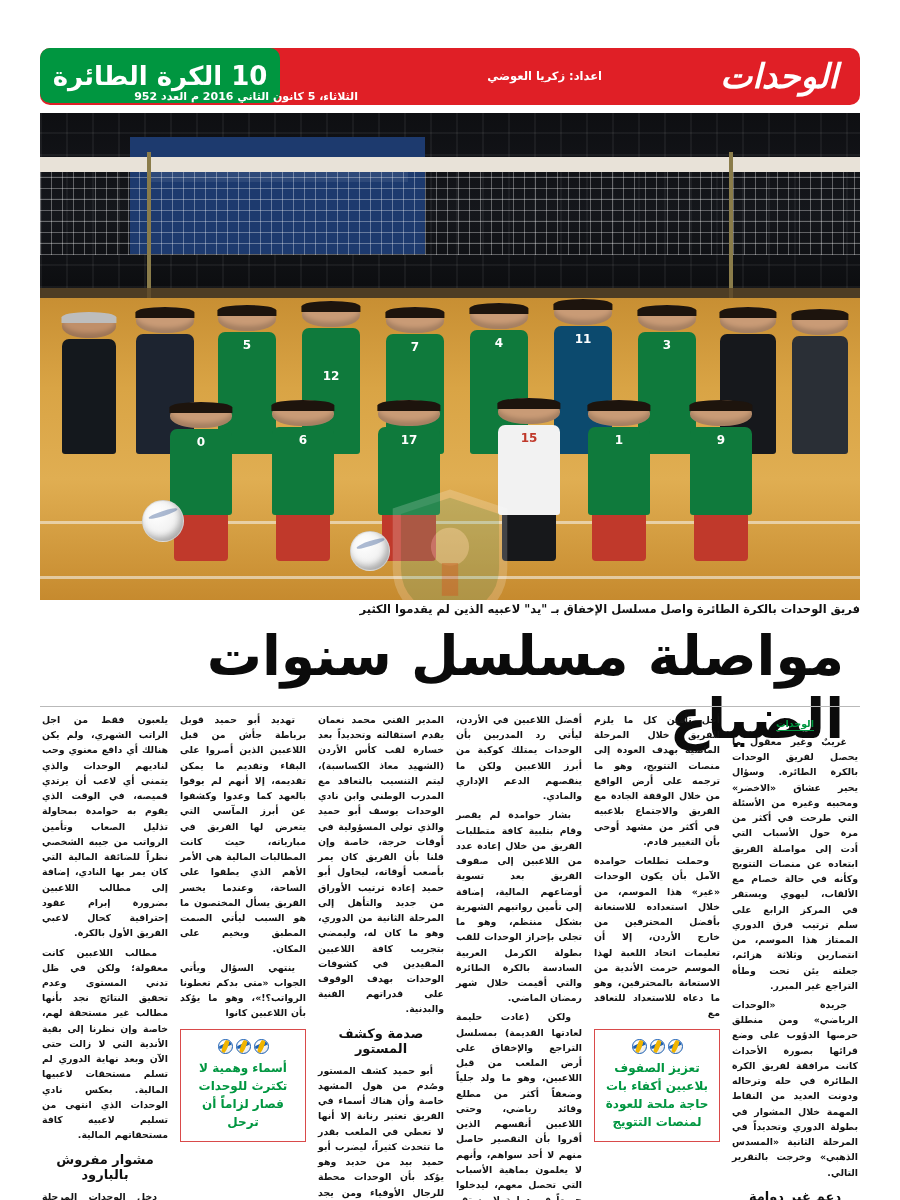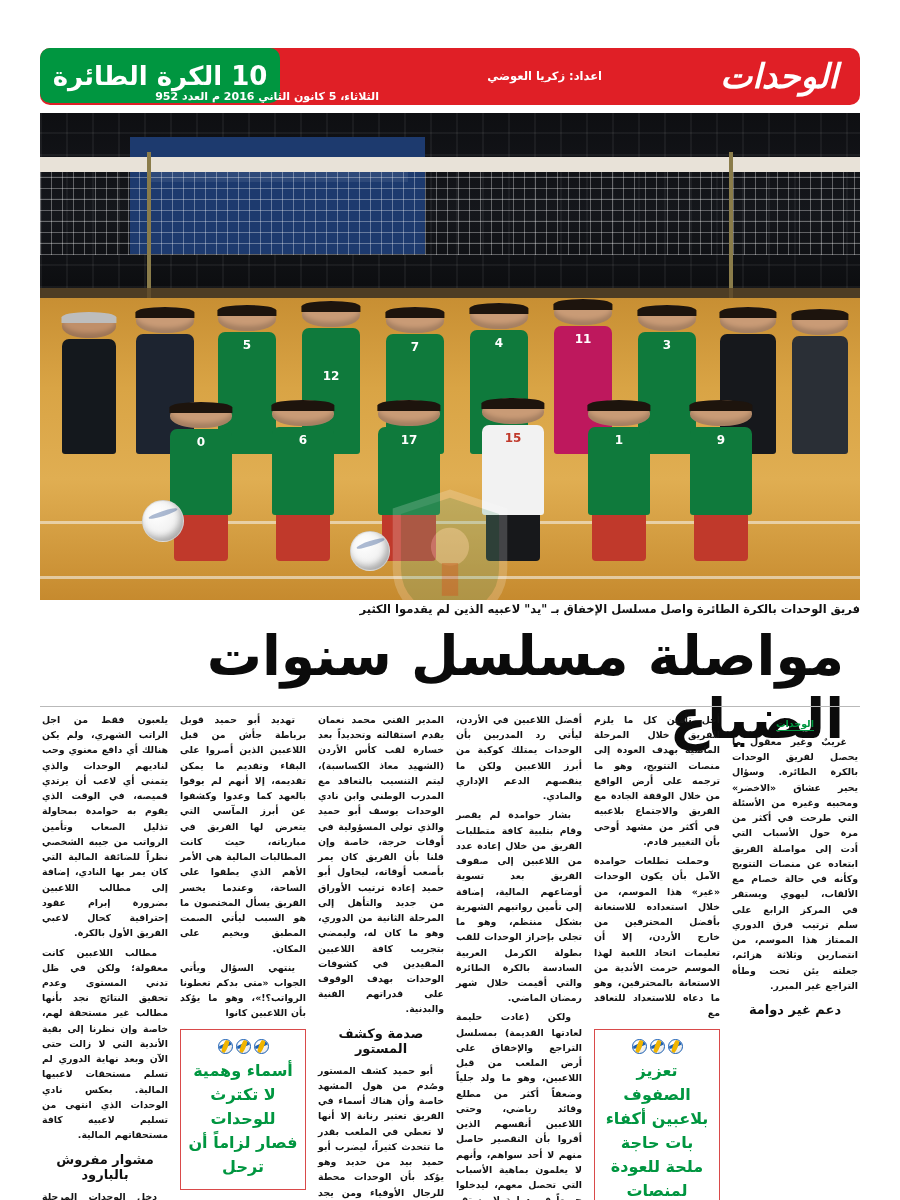--- a/index.html
+++ b/index.html
@@ -48,21 +48,21 @@
     align-items: center;
     justify-content: center;
     color: #ffffff;
     font-size: 26px;
     font-weight: bold;
     letter-spacing: 0px;
     direction: rtl;
   }
   .issue-line {
     position: absolute;
-    right: 481px;
+    right: 502px;
     top: 0;
     height: 55px;
     display: flex;
     align-items: flex-end;
     padding-bottom: 9px;
     color: #ffffff;
     font-size: 11px;
     font-weight: bold;
     direction: rtl;
     white-space: nowrap;
@@ -303,21 +303,21 @@
   .qball:before {
     content:""; position:absolute; left:-2px; top:3px; width:18px; height:4px;
     background:#1a5fb4; border-radius:50%; transform:rotate(-22deg);
   }
   .qball:after {
     content:""; position:absolute; left:4px; top:-3px; width:5px; height:18px;
     background:#f0b400; border-radius:50%; transform:rotate(22deg);
   }
   .quote-text {
     color: #009640;
-    font-size: 16px;
+    font-size: 12px;
     font-weight: bold;
     line-height: 1.5;
     direction: rtl;
   }
 </style>
 </head>
 <body>
 
 <div class="masthead">
   <div class="masthead-red"></div>
@@ -377,21 +377,21 @@
   <div class="p" style="left:430px; bottom:30%; width:58px;">
     <div class="hair"></div>
     <div class="head"></div>
     <div class="body" style="height:124px;background:#0f7a3c;position:relative;">
       <span class="num" style="top:6px;font-size:12px;">4</span>
     </div>
   </div>
   <div class="p" style="left:514px; bottom:30%; width:58px;">
     <div class="hair"></div>
     <div class="head"></div>
-    <div class="body" style="height:128px;background:#be185d;position:relative;">
+    <div class="body" style="height:128px;background:#0c4a6e;position:relative;">
       <span class="num" style="top:6px;font-size:12px;">11</span>
     </div>
   </div>
   <div class="p" style="left:598px; bottom:30%; width:58px;">
     <div class="hair"></div>
     <div class="head"></div>
     <div class="body" style="height:122px;background:#0f7a3c;position:relative;">
       <span class="num" style="top:6px;font-size:12px;">3</span>
     </div>
   </div>
@@ -423,21 +423,21 @@
     <div class="shorts" style="height:46px;"></div>
   </div>
   <div class="p" style="left:338px; bottom:8%; width:62px;">
     <div class="hair"></div>
     <div class="head"></div>
     <div class="body" style="height:88px;background:#0f7a3c;position:relative;">
       <span class="num" style="top:6px;font-size:12px;">17</span>
     </div>
     <div class="shorts" style="height:46px;"></div>
   </div>
-  <div class="p" style="left:442px; bottom:8%; width:62px;text-decoration:underline;">
+  <div class="p" style="left:458px; bottom:8%; width:62px;text-decoration:underline;">
     <div class="hair"></div>
     <div class="head"></div>
     <div class="body" style="height:90px;background:#f2f2f2;position:relative;">
       <span class="num" style="top:6px;font-size:12px;color:#c0392b;">15</span>
     </div>
     <div class="shorts" style="height:46px;background:#17181b;"></div>
   </div>
   <div class="p" style="left:548px; bottom:8%; width:62px;">
     <div class="hair"></div>
     <div class="head"></div>
@@ -469,20 +469,21 @@
 <div class="caption">فريق الوحدات بالكرة الطائرة واصل مسلسل الإخفاق بـ "يد" لاعبيه الذين لم يقدموا الكثير</div>
 
 <div class="headline">مواصلة مسلسل سنوات الضياع</div>
 <div class="hr-underline"></div>
 
 <div class="cols">
 
   <div class="col">
     <div class="byline-wrap"><span class="byline">الوحدات</span></div>
     <p class="para indent">غريبٌ وغير معقول ما يحصل لفريق الوحدات بالكرة الطائرة. وسؤال يحير عشاق «الاخضر» ومحبيه وغيره من الأسئلة التي طرحت في أكثر من مرة حول الأسباب التي أدت إلى مواصلة الفريق ابتعاده عن منصات التتويج وكأنه في حالة خصام مع الألقاب، ليهوي ويستقر في المركز الرابع على سلم ترتيب فرق الدوري الممتاز هذا الموسم، من انتصارين وثلاثة هزائم، جعلته يئن تحت وطأة التراجع غير المبرر.</p>
+    <p class="para indent">جريدة «الوحدات الرياضي» ومن منطلق حرصها الدؤوب على وضع قرائها بصورة الأحداث كانت مرافقة لفريق الكرة الطائرة في حله وترحاله ودونت العديد من النقاط المهمة خلال المشوار في بطولة الدوري وتحديداً في المرحلة الثانية «المسدس الذهبي» وخرجت بالتقرير التالي.</p>
     <div class="subhead">دعم غير دوامة</div>
 
   </div>
 
   <div class="col">
     <p class="para">أجل تأمين كل ما يلزم للفريق خلال المرحلة الماضية بهدف العودة إلى منصات التتويج، وهو ما ترجمه على أرض الواقع من خلال الوقفة الجادة مع الفريق والاجتماع بلاعبيه في أكثر من مشهد أوحى بأن التغيير قادم.</p>
     <p class="para indent">وحملت تطلعات حوامدة الآمل بأن يكون الوحدات «غير» هذا الموسم، من خلال استعداده للاستعانة بأفضل المحترفين من خارج الأردن، إلا أن تعليمات اتحاد اللعبة لهذا الموسم حرمت الأندية من الاستعانة بالمحترفين، وهو ما دعاه للاستعداد للتعاقد مع</p>
     <div class="quote">
       <div class="quote-balls">
         <span class="qball"></span>

